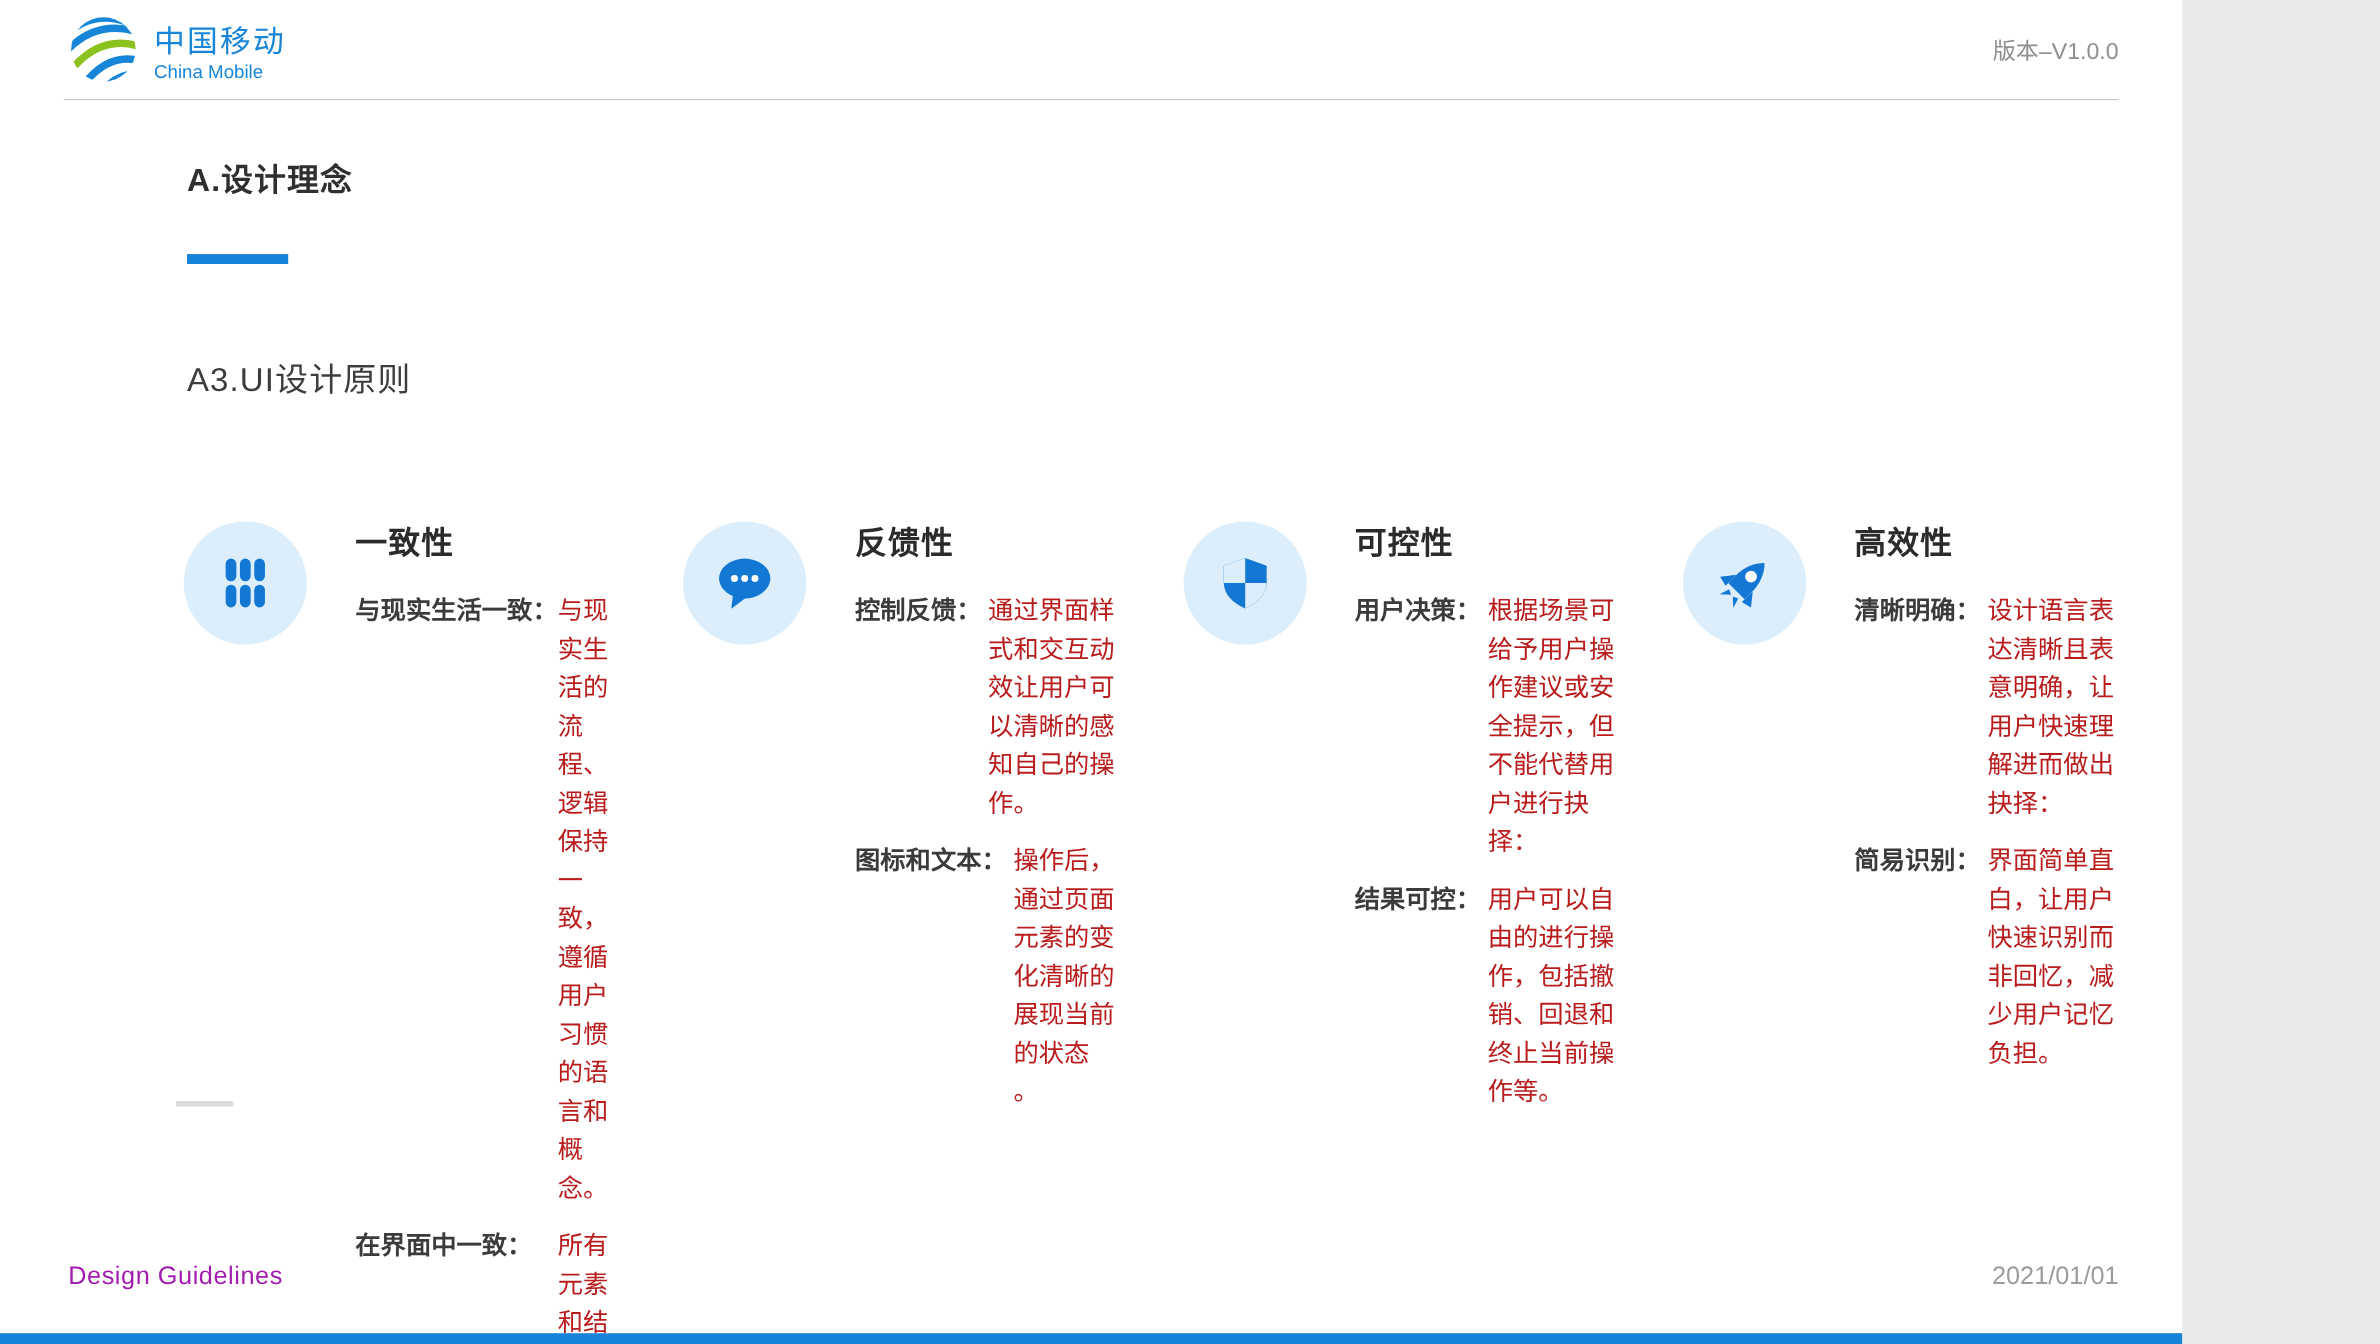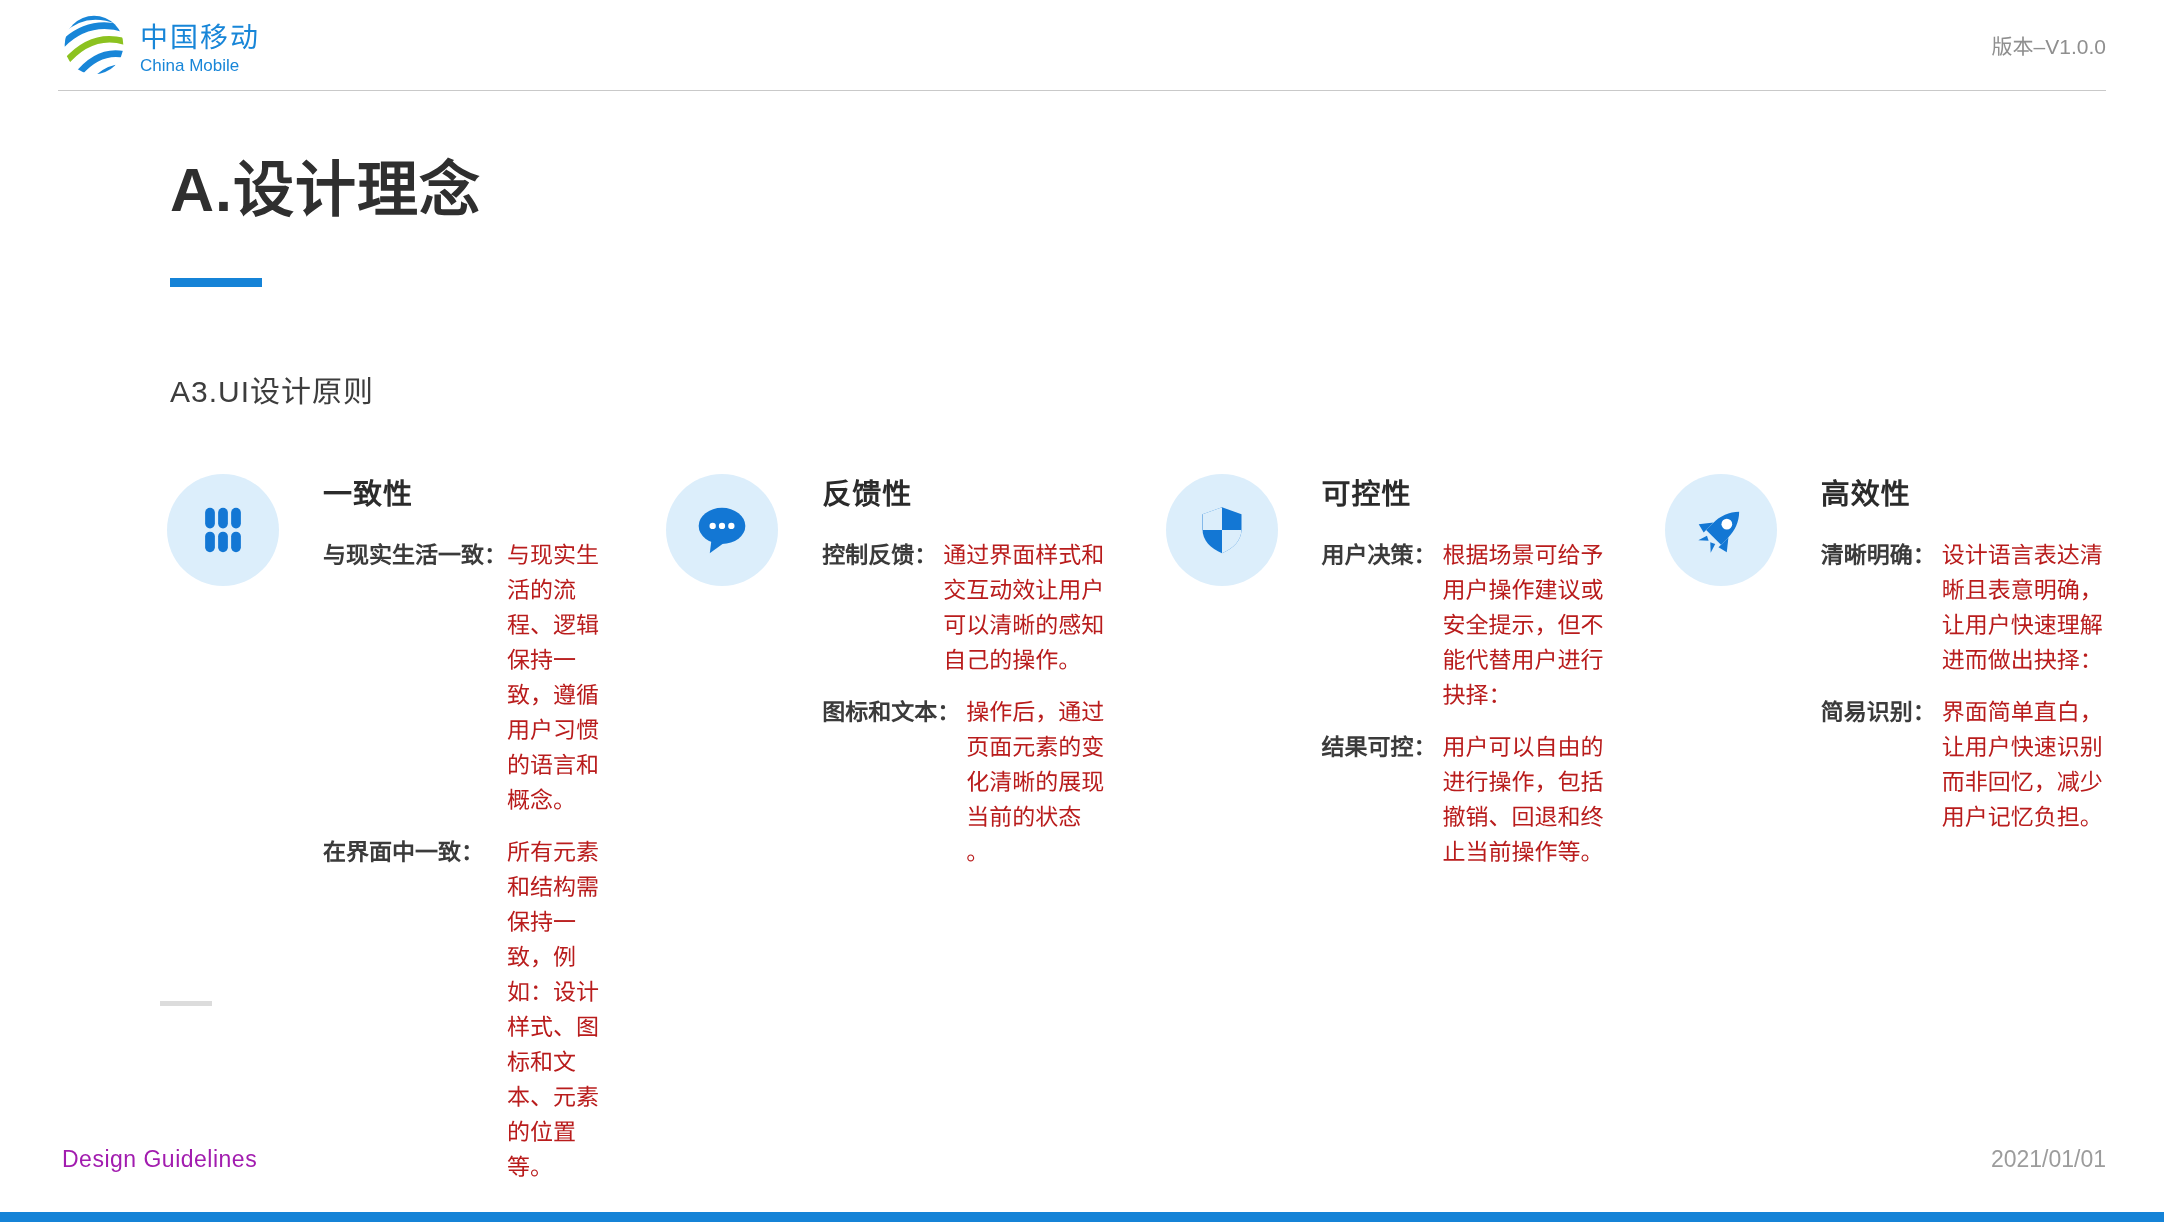--- a/index.html
+++ b/index.html
@@ -1,19 +1,19 @@
 <!DOCTYPE html>
 <html lang="zh-CN" style="--accent: #1377d4; --accent-bar: #1583d7; --icon-bg: #dceefb; --logo-blue: #1886d8; --logo-green: #8cc220; --divider: #c9c9c9; --text-dark: #2f2f2f; --text-gray: #8e8e8e; --footer-gray: #9c9c9c;"><head>
 <meta charset="utf-8">
 <style>
   * { margin: 0; padding: 0; box-sizing: border-box; }
   html, body { background: #e9e9e9; font-family: "Liberation Sans", "DejaVu Sans", sans-serif; }
   .page {
     position: relative;
-    width: 2164px;
+    width: 1984px;
     height: 1222px;
     background: #ffffff;
     overflow: hidden;
   }
 
   
   .header {
     position: absolute;
     top: 0; left: 58px; right: 58px;
     height: 91px;
@@ -35,21 +35,21 @@
     margin-top: 1px;
   }
   .version {
     font-size: 21px;
     color: #8f8f8f;
   }
 
   
   .title-block { position: absolute; left: 170px; top: 140px; }
   .page-title {
-    font-size: 61px;
+    font-size: 29px;
     font-weight: bold;
     color: #2f2f2f;
     letter-spacing: 1px;
   }
   .title-bar {
     width: 92px;
     height: 9px;
     background: var(--accent-bar, #1583d7);
     margin-top: 49px;
   }

